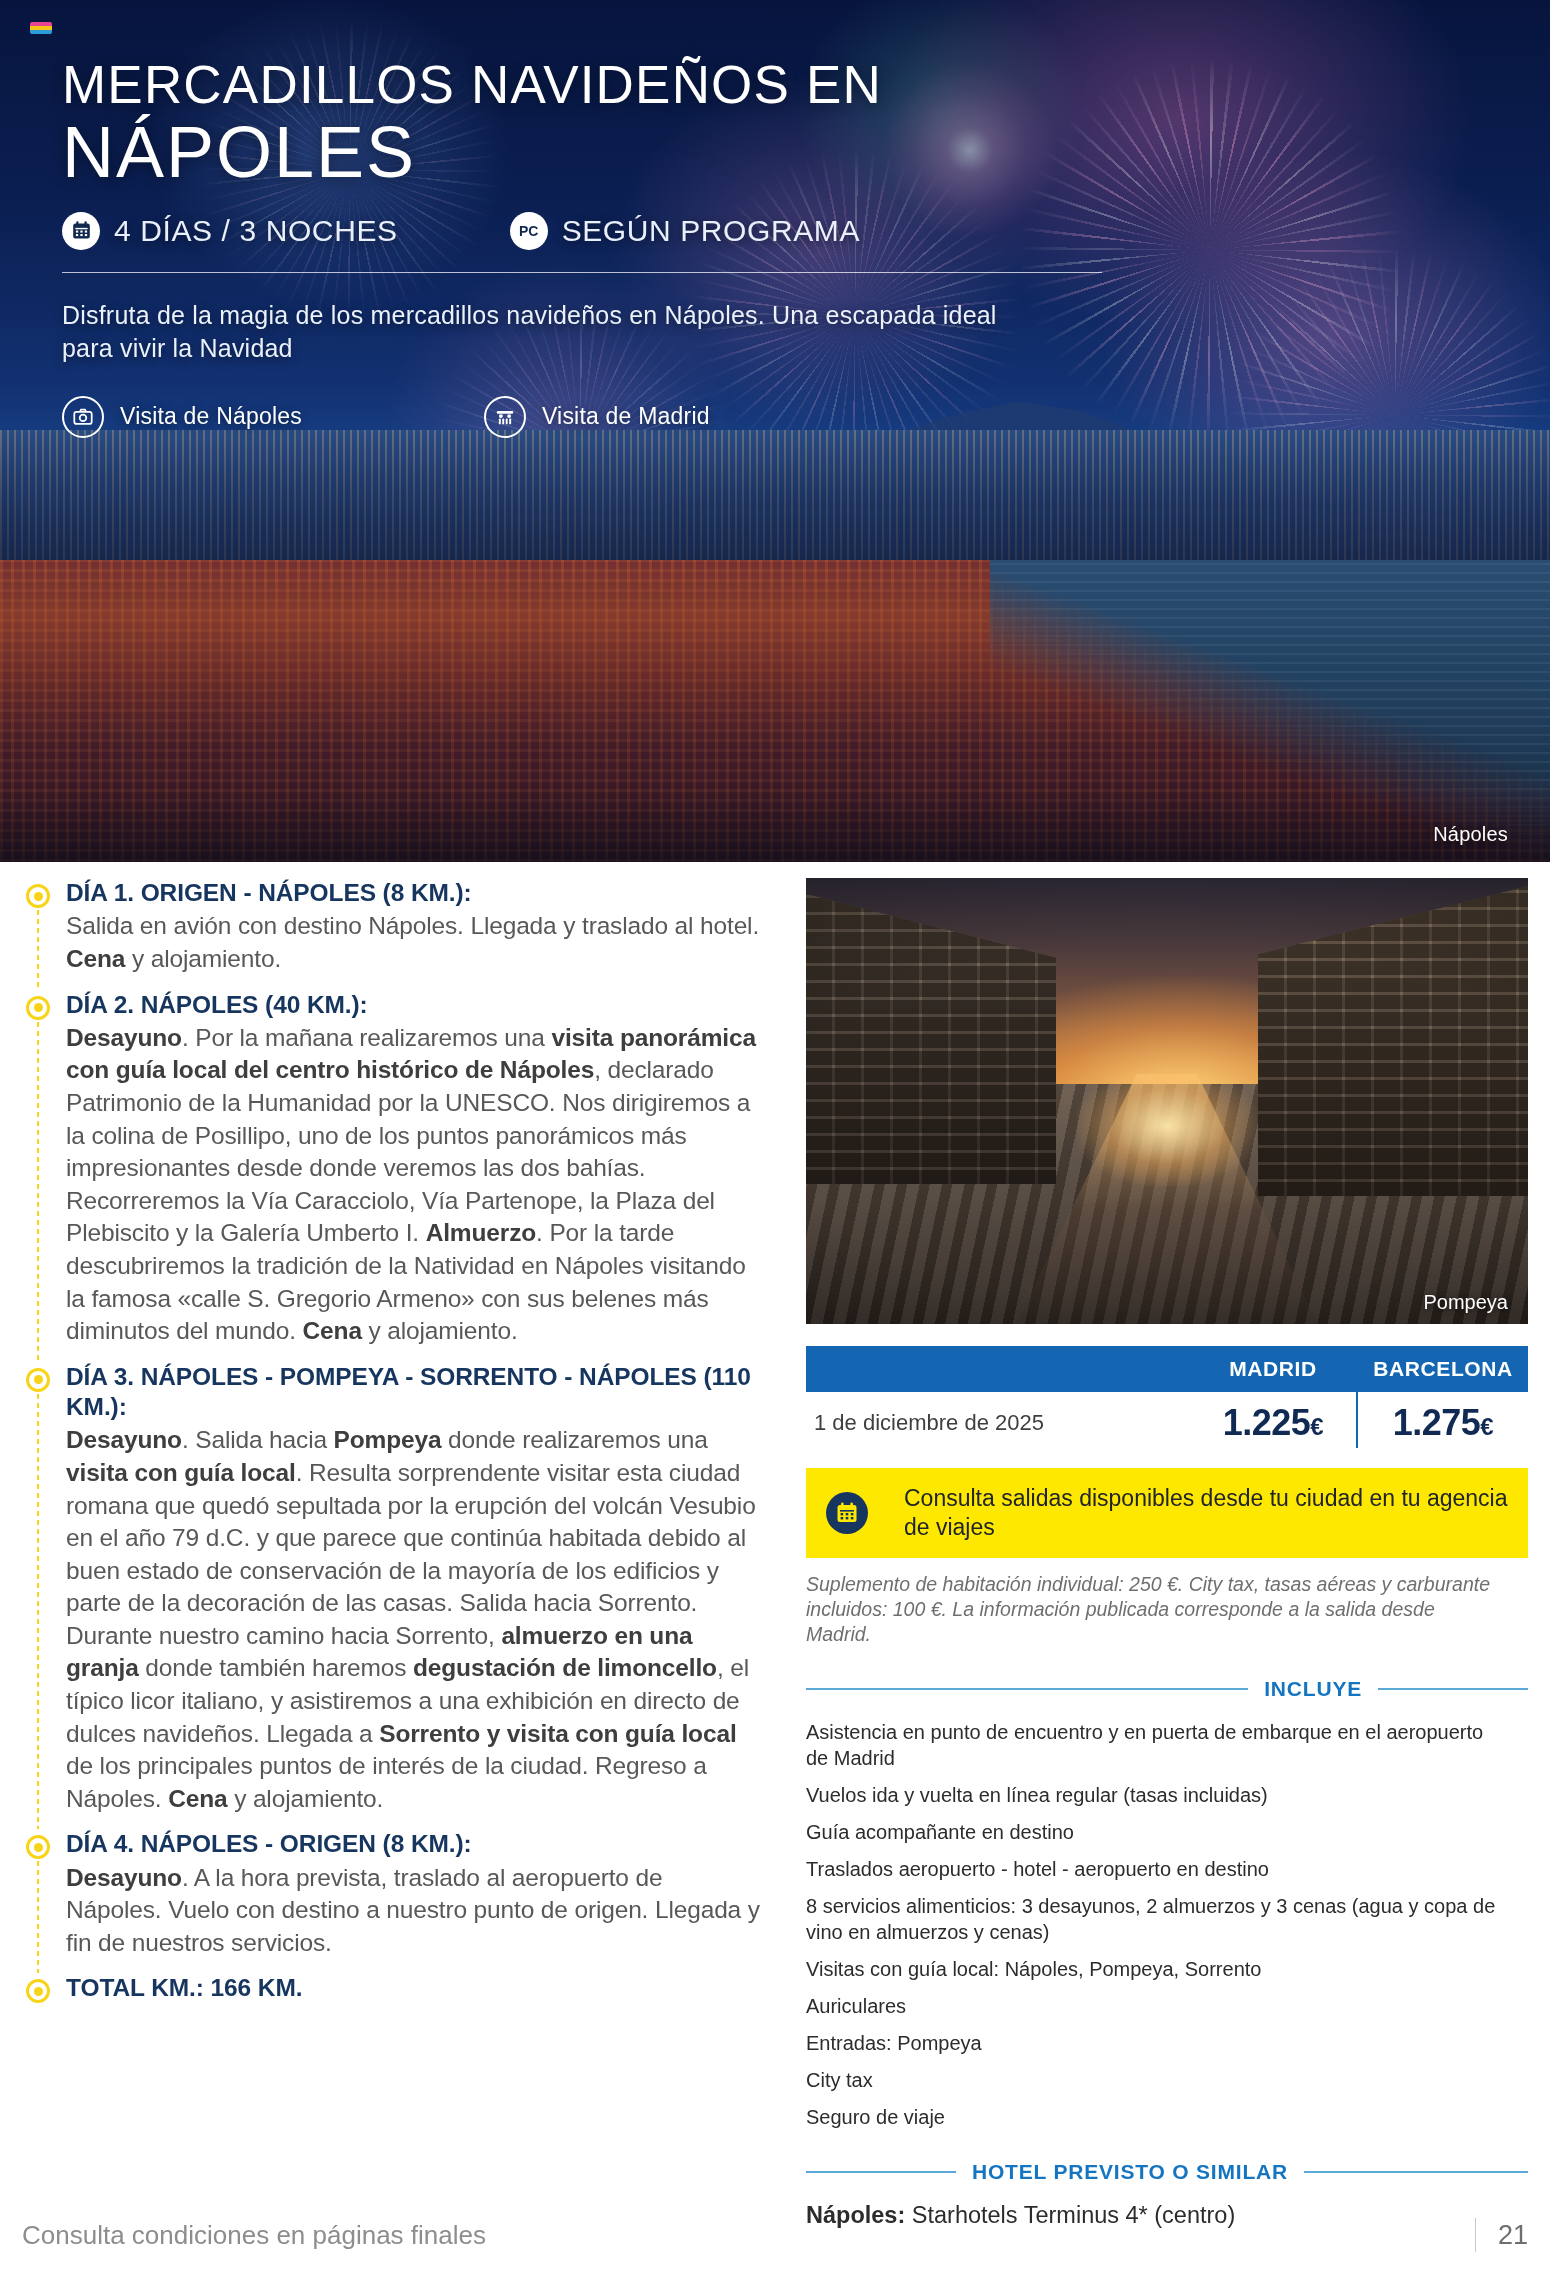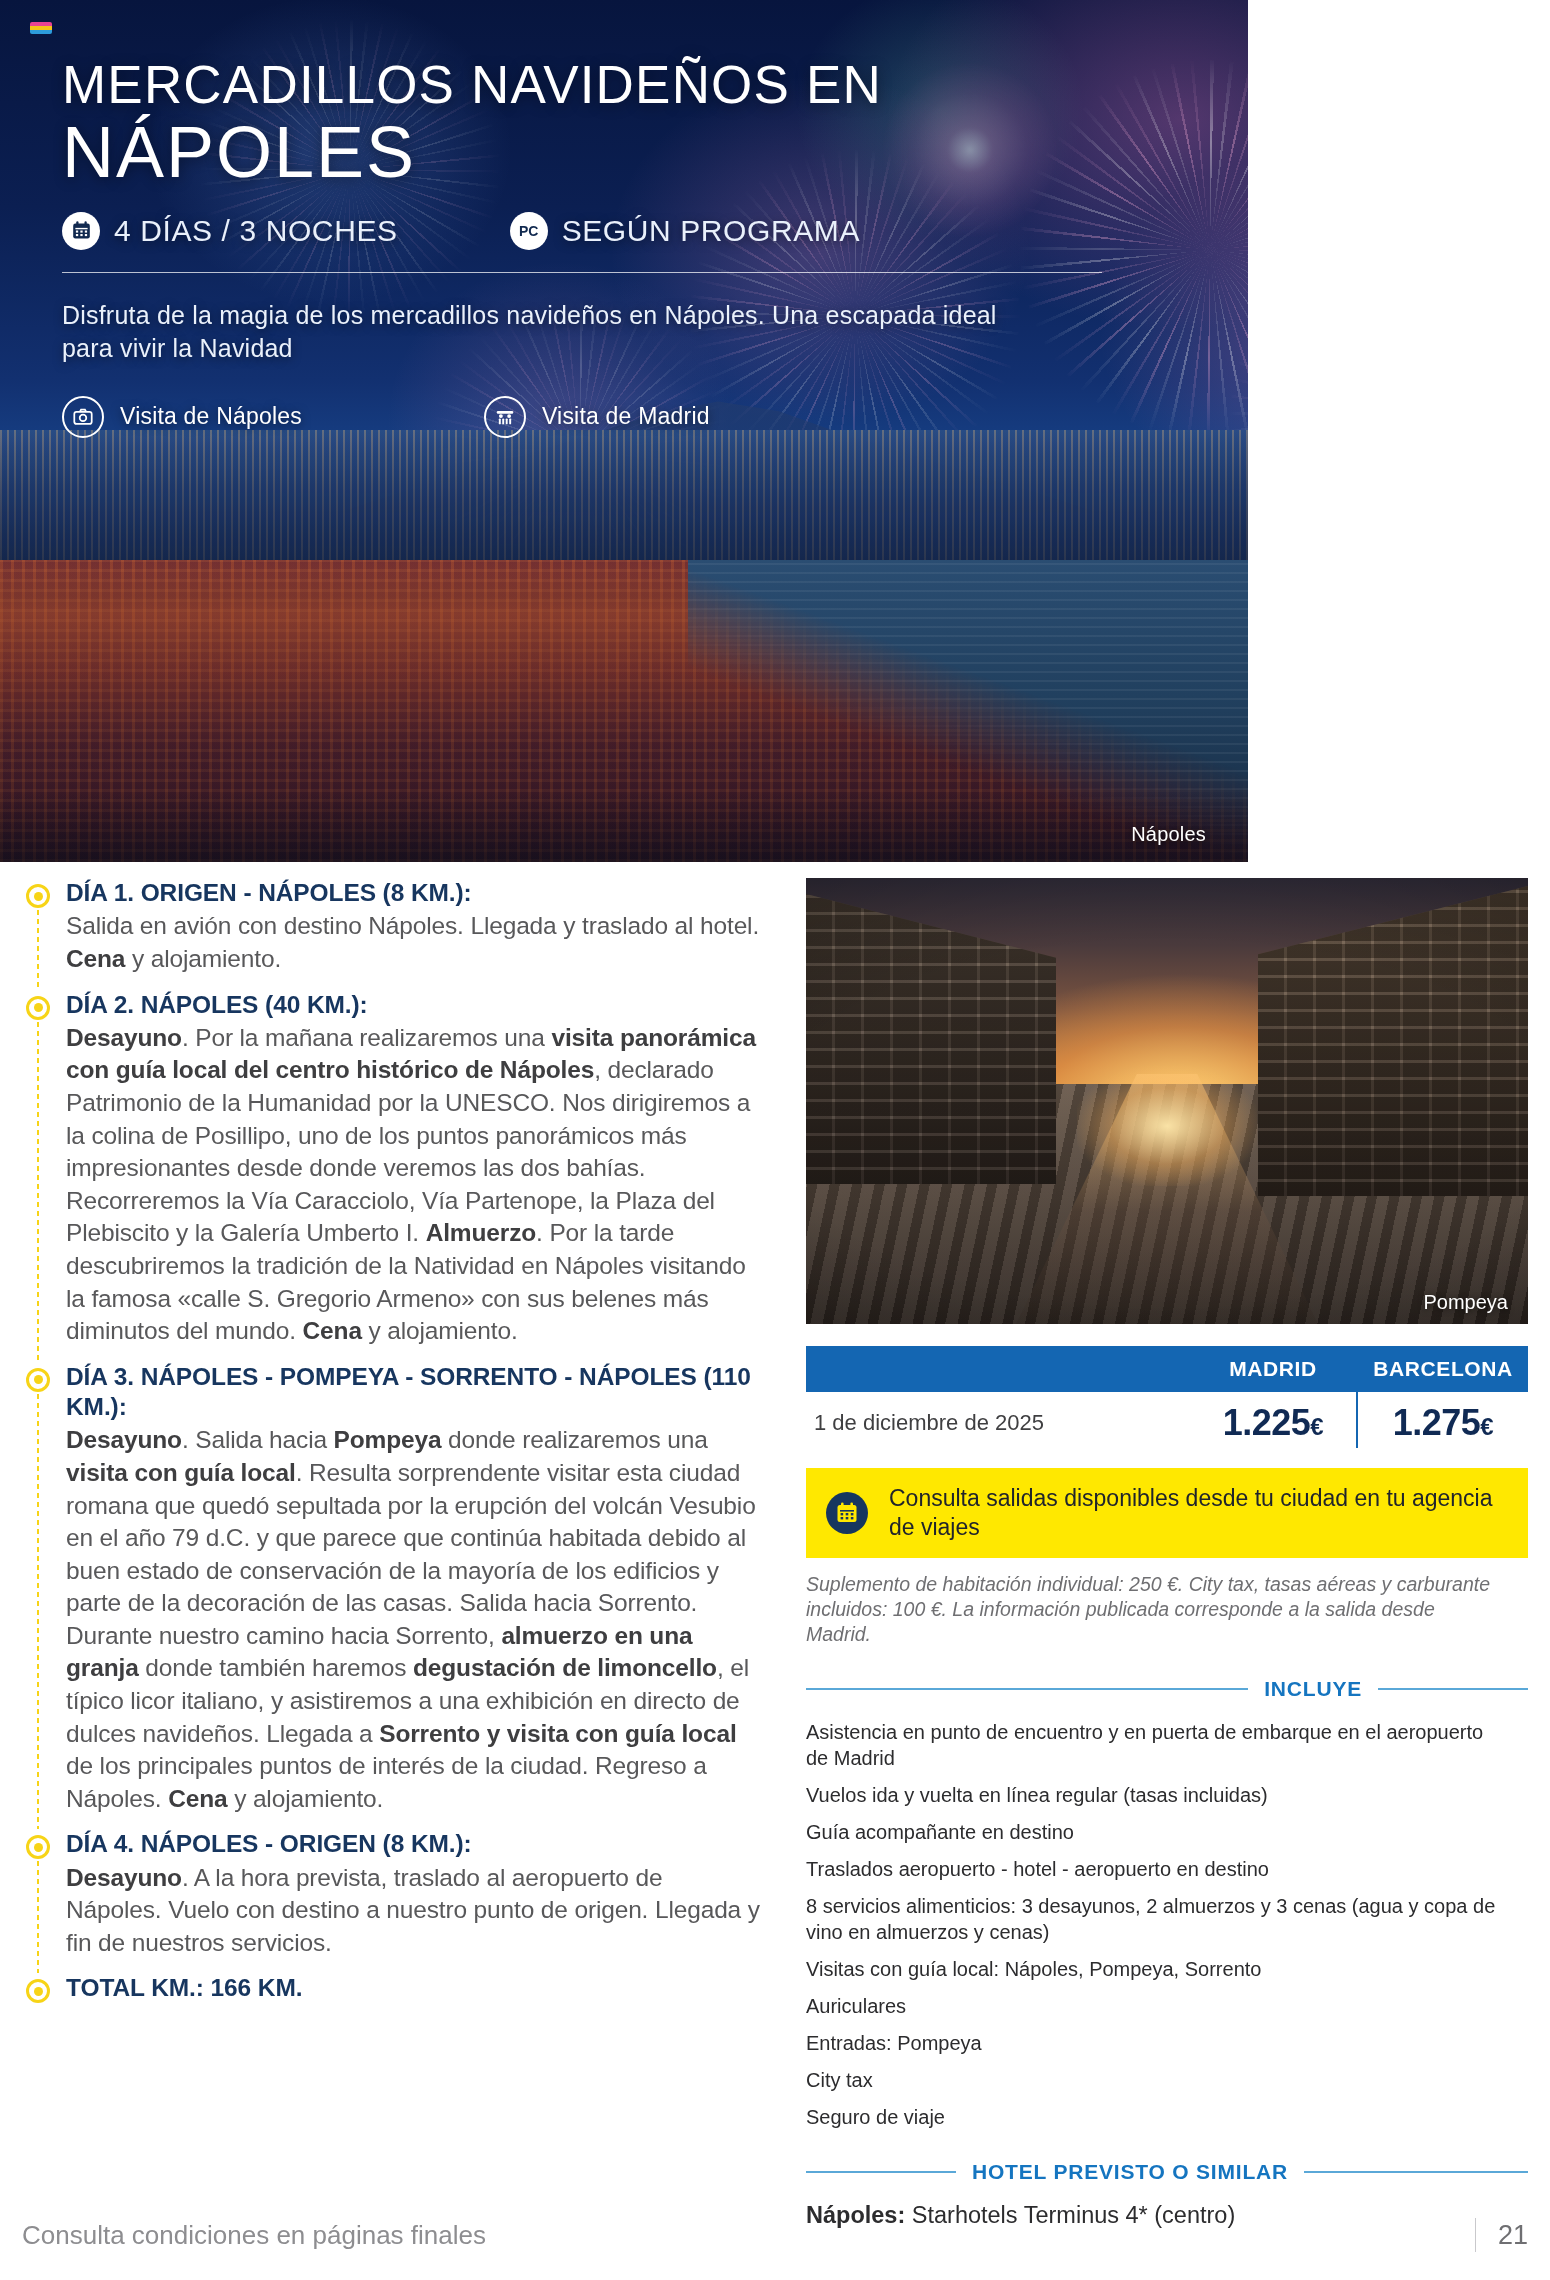--- a/index.html
+++ b/index.html
@@ -7,21 +7,21 @@
     width: 1550px; height: 2280px;
     background: #ffffff;
     font-family: "Liberation Sans", sans-serif;
     overflow: hidden;
   }
   .page { position: relative; width: 1550px; height: 2280px; background:#fff; }
 
   
   .hero {
     position: relative;
-    width: 1248px; height: 862px;
+    width: 1550px; height: 862px;
     overflow: hidden;
     background: #0a1b4a;
   }
   .hero-sky {
     position:absolute; inset:0;
     background:
       radial-gradient(ellipse 420px 300px at 1180px 120px, rgba(255,120,190,.30), rgba(255,120,190,0) 70%),
       radial-gradient(ellipse 330px 260px at 1330px 330px, rgba(255,140,200,.28), rgba(255,140,200,0) 70%),
       radial-gradient(ellipse 300px 250px at 820px 250px, rgba(255,150,210,.22), rgba(255,150,210,0) 70%),
       radial-gradient(ellipse 260px 220px at 330px 150px, rgba(120,170,255,.22), rgba(120,170,255,0) 70%),
@@ -256,21 +256,21 @@
     width:170px; text-align:center; color:#102a54; font-weight:700; font-size:36px; letter-spacing:-.5px;
   }
   .pt-row .eur { font-size:24px; font-weight:700; }
   .pt-div {
     position:absolute; right:170px; top:0; bottom:6px; width:2px; background:#1466b2;
   }
 
   
   .note-yellow {
     margin-top:14px; width:722px; background:#ffe800;
-    display:flex; align-items:center; gap:21px; padding:16px 20px;
+    display:flex; align-items:center; gap:36px; padding:16px 20px;
   }
   .note-badge {
     width:42px; height:42px; border-radius:50%; background:#17365f; flex:none;
     display:flex; align-items:center; justify-content:center;
   }
   .note-text { color:#20242b; font-size:23px; line-height:1.26; }
 
   .fineprint {
     margin-top:14px; width:690px; color:#6f6f72; font-style:italic;
     font-size:19.5px; line-height:1.28;

